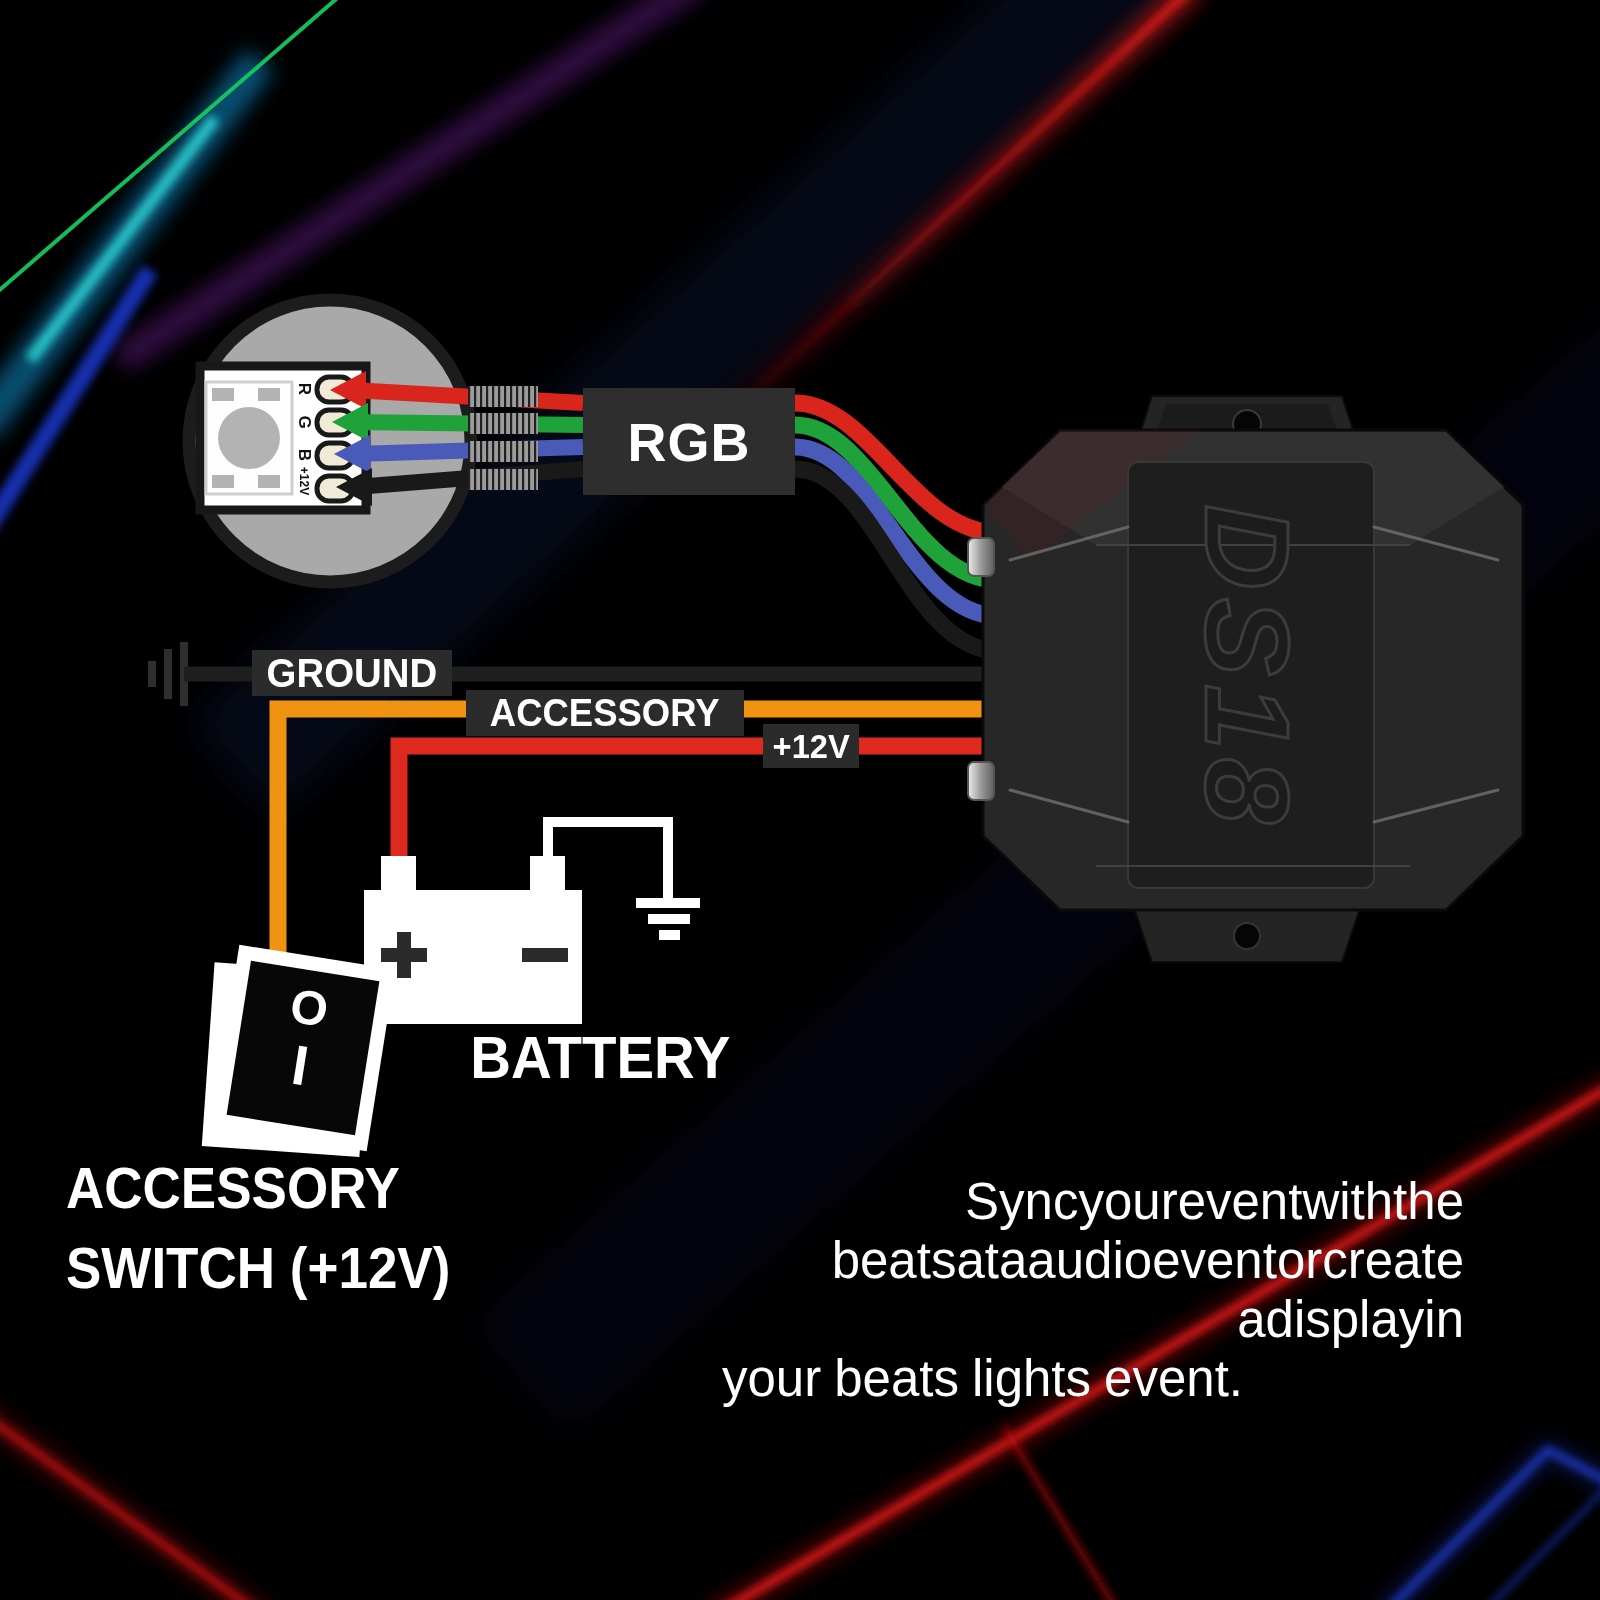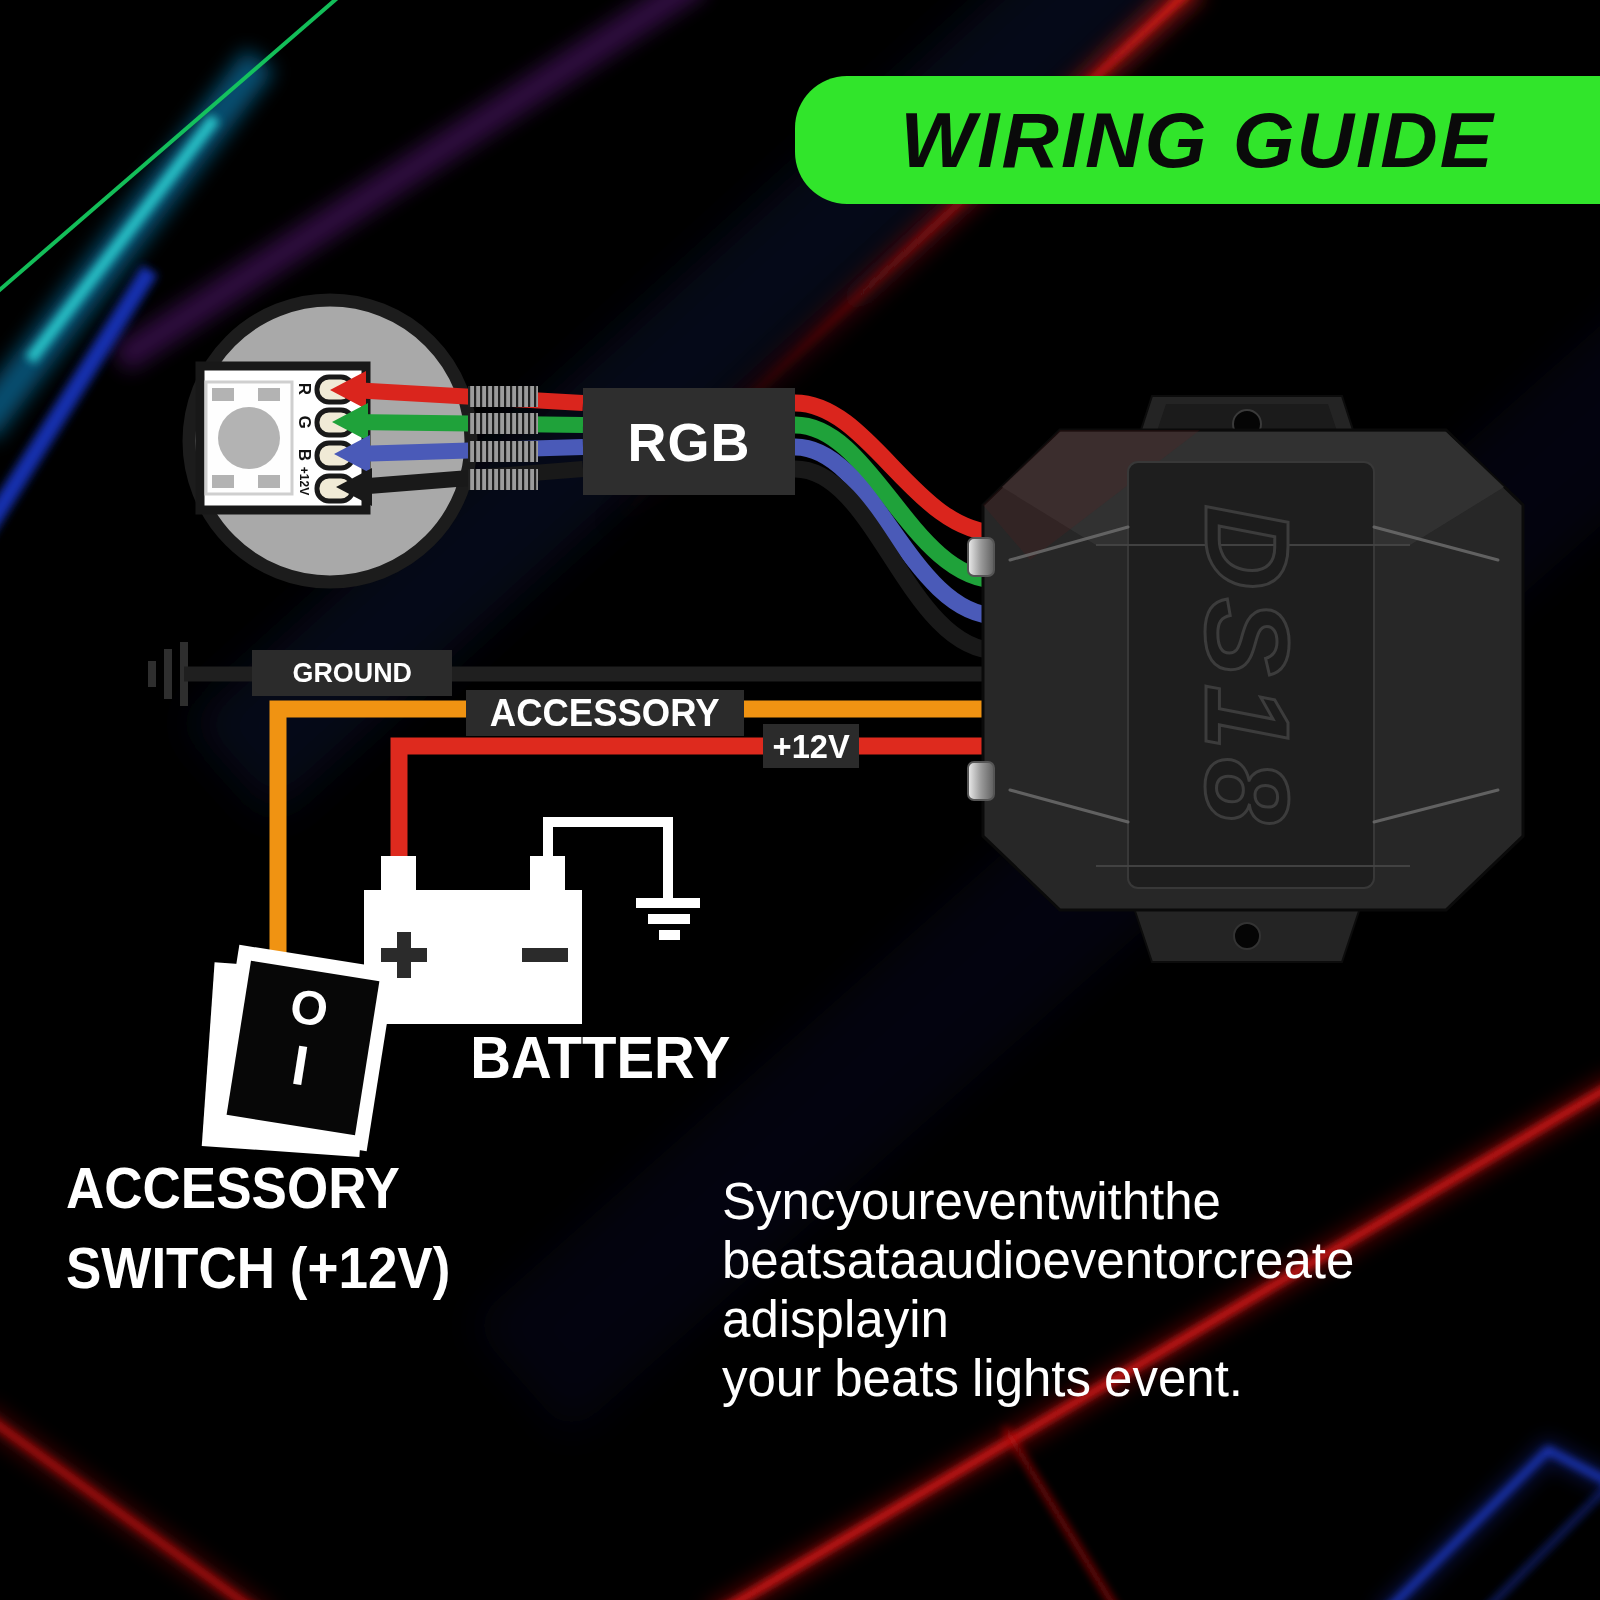--- a/index.html
+++ b/index.html
@@ -11,21 +11,21 @@
   .banner{position:absolute;left:795px;top:76px;width:805px;height:128px;
           background:#31e52b;border-radius:52px 0 0 52px;
           display:flex;align-items:center;justify-content:center;}
   .banner span{font-size:78px;font-weight:bold;font-style:italic;color:#0a0a0a;
                letter-spacing:2px;transform:scaleX(1.02);}
 
   
   .wlabel{position:absolute;background:#2b2b2b;color:#fff;font-weight:bold;
           display:flex;align-items:center;justify-content:center;}
   .wlabel span{transform:scaleX(.96);}
-  #ground-label{left:252px;top:650px;width:200px;height:46px;font-size:28px;}
+  #ground-label{left:252px;top:650px;width:200px;height:46px;font-size:40px;align-items:flex-end;}
   #accessory-label{left:466px;top:690px;width:278px;height:46px;font-size:38px;}
   #p12v-label{left:763px;top:724px;width:96px;height:44px;font-size:34px;}
 
   
   .rgb-text{position:absolute;left:583px;top:388px;width:212px;height:107px;
             display:flex;align-items:center;justify-content:center;
             color:#fff;font-size:54px;font-weight:bold;letter-spacing:1px;}
 
   
   .pad-label{position:absolute;width:30px;height:30px;display:flex;align-items:center;
@@ -58,21 +58,21 @@
   
   .brand{position:absolute;left:1077px;top:598px;width:340px;height:140px;
          transform:rotate(90deg);display:flex;align-items:center;justify-content:center;
          font-size:118px;font-weight:bold;font-style:italic;letter-spacing:8px;
          color:#1c1c1c;-webkit-text-stroke:3px #3c3c3c;}
 
   
   .description{position:absolute;left:722px;top:1172px;width:742px;color:#fff;
                font-size:51px;line-height:59px;}
   .desc-line{display:flex;}
-  .desc-line.just{justify-content:flex-start;}
+  .desc-line.just{justify-content:flex-end;}
   .desc-line.last span{margin-right:13px;}
 </style>
 </head>
 <body>
 
 <div id="stage">
 
   <svg class="layer" width="1600" height="1600" viewBox="0 0 1600 1600">
     <defs>
       <filter id="b4" x="-50%" y="-50%" width="200%" height="200%">
@@ -213,23 +213,20 @@
         <rect x="468" y="386" width="70" height="21" fill="url(#shield)"></rect>
         <rect x="468" y="413" width="70" height="21" fill="url(#shield)"></rect>
         <rect x="468" y="441" width="70" height="21" fill="url(#shield)"></rect>
         <rect x="468" y="469" width="70" height="21" fill="url(#shield)"></rect>
       </g>
     </g>
 
     <rect x="583" y="388" width="212" height="107" fill="#2e2e2e"></rect>
   </svg>
 
-  <div class="banner">
-    <span>WIRING GUIDE</span>
-  </div>
 
   <div class="rgb-text">
     <span>RGB</span>
   </div>
 
   <div class="pad-label" style="left:289px;top:374px;">
     <span>R</span>
     </div>
   <div class="pad-label" style="left:289px;top:407px;">
     <span>G</span>

